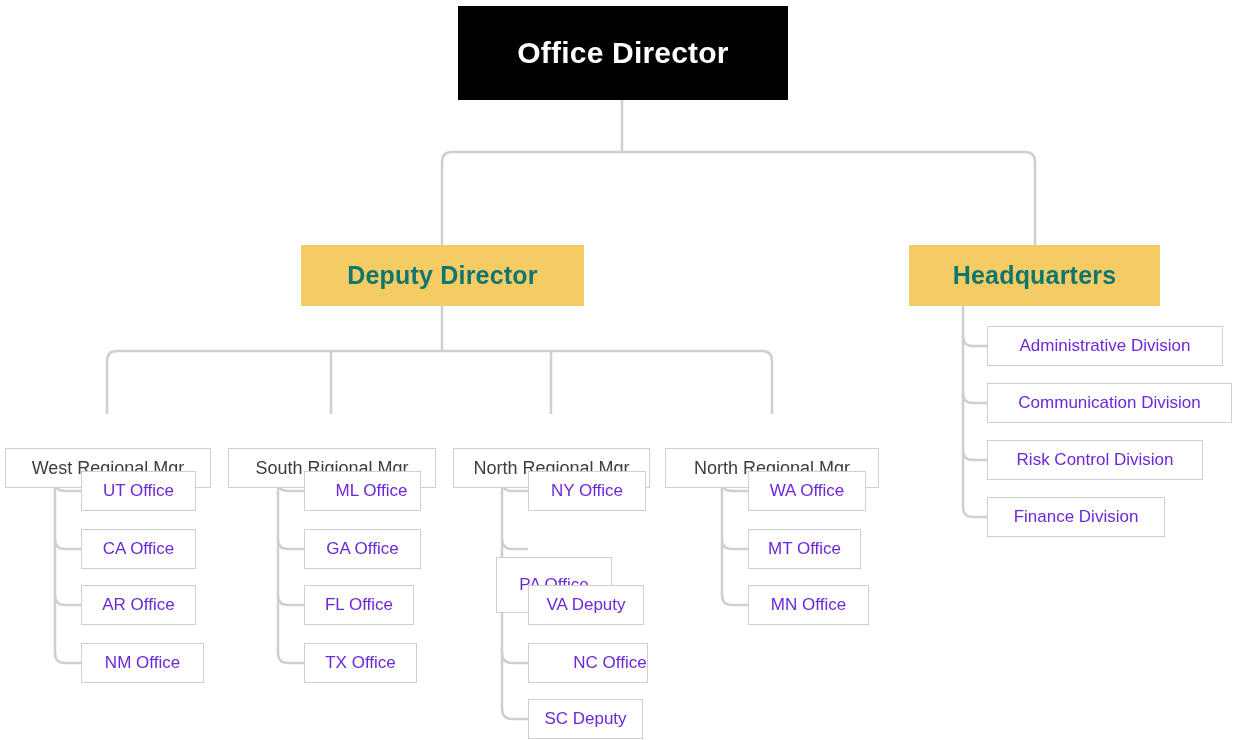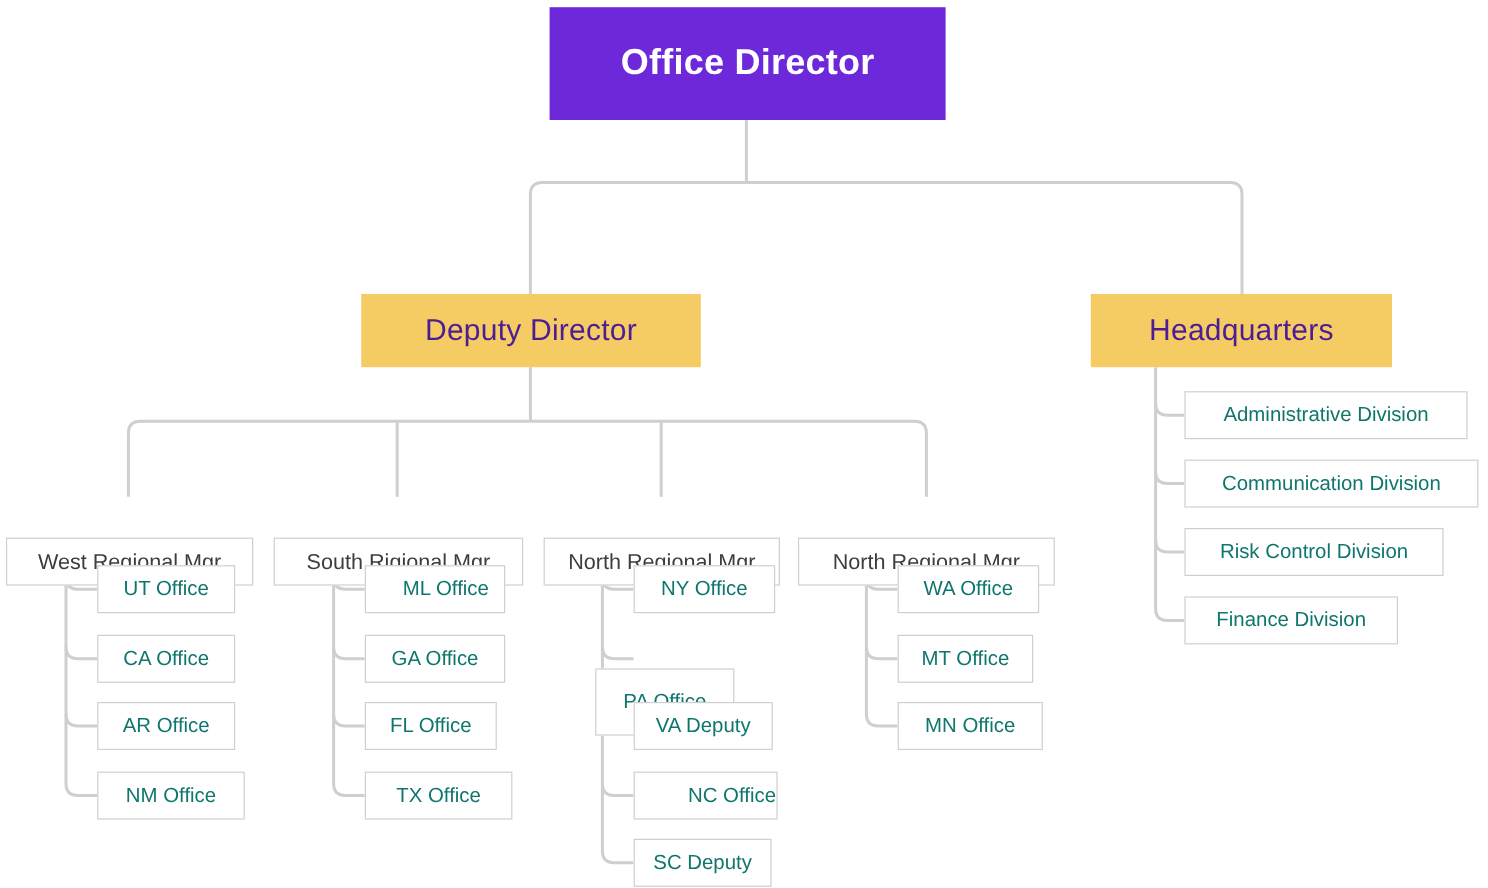--- a/index.html
+++ b/index.html
@@ -25,43 +25,43 @@
   }
   .node {
     position: absolute;
     box-sizing: border-box;
     display: flex;
     align-items: center;
     justify-content: center;
     white-space: nowrap;
   }
   .node-root {
-    background: #6d28d9;
+    background: #000000;
     color: #ffffff;
     font-size: 30px;
     font-weight: bold;
     letter-spacing: 0.2px;
   }
   .node-level2 {
     background: #F5CC64;
-    color: #4c1d95;
+    color: #0f766e;
     font-size: 25px;
-    font-weight: normal;
+    font-weight: bold;
     letter-spacing: 0.2px;
   }
   .node-mgr {
     background: #ffffff;
     color: #3d3d3d;
     font-size: 18px;
     border: 1px solid #cfcfcf;
     margin-top: 32px;
   }
   .node-leaf {
     background: #ffffff;
-    color: #0f766e;
+    color: #6d28d9;
     font-size: 17px;
     border: 1px solid #cfcfcf;
   }
 </style>
 </head>
 <body>
 
 <div id="canvas">
 
   <svg class="connectors" viewBox="0 0 1240 740" xmlns="http://www.w3.org/2000/svg">
@@ -148,21 +148,21 @@
 
   <div class="node node-leaf" style="left:304px; top:471px; width:117px; height:40px;padding-left:18px;">
     <span>ML Office</span>
   </div>
   <div class="node node-leaf" style="left:304px; top:529px; width:117px; height:40px;">
     <span>GA Office</span>
   </div>
   <div class="node node-leaf" style="left:304px; top:585px; width:110px; height:40px;">
     <span>FL Office</span>
   </div>
-  <div class="node node-leaf" style="left:304px; top:643px; width:123px; height:40px;">
+  <div class="node node-leaf" style="left:304px; top:643px; width:113px; height:40px;">
     <span>TX Office</span>
   </div>
 
   <div class="node node-leaf" style="left:528px; top:471px; width:118px; height:40px;">
     <span>NY Office</span>
   </div>
   <div class="node node-leaf" style="left:496px; top:529px; width:116px; height:56px;margin-top:28px;">
     <span>PA Office</span>
   </div>
   <div class="node node-leaf" style="left:528px; top:585px; width:116px; height:40px;">

